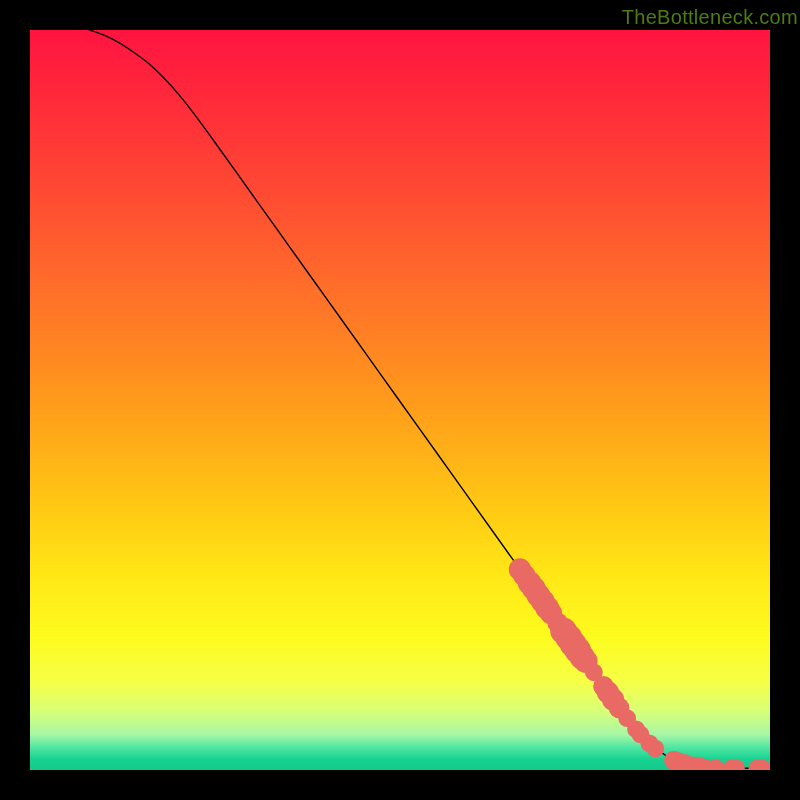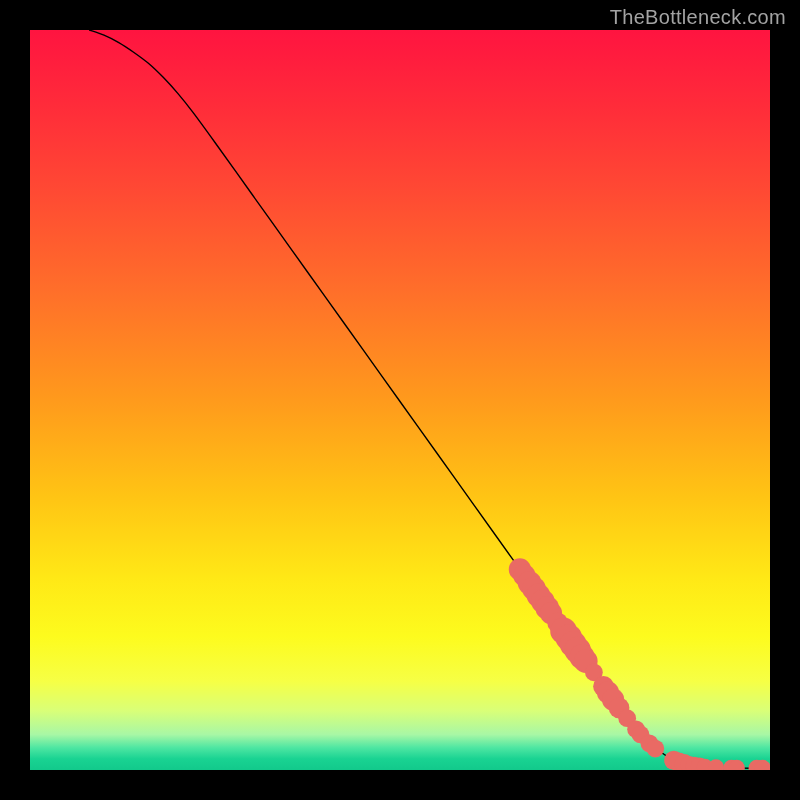--- a/index.html
+++ b/index.html
@@ -13,22 +13,22 @@
   }
   .stage {
     position: relative;
     width: 800px;
     height: 800px;
     background: #000;
   }
   .watermark {
     position: absolute;
     top: 6px;
-    right: 14px;
-    color: #a3a3a3;
+    right: 2px;
+    color: #4d7c0f;
     font-size: 20px;
     font-weight: 500;
     letter-spacing: 0.3px;
   }
   .plot {
     position: absolute;
     left: 30px;
     top: 30px;
     width: 740px;
     height: 740px;

